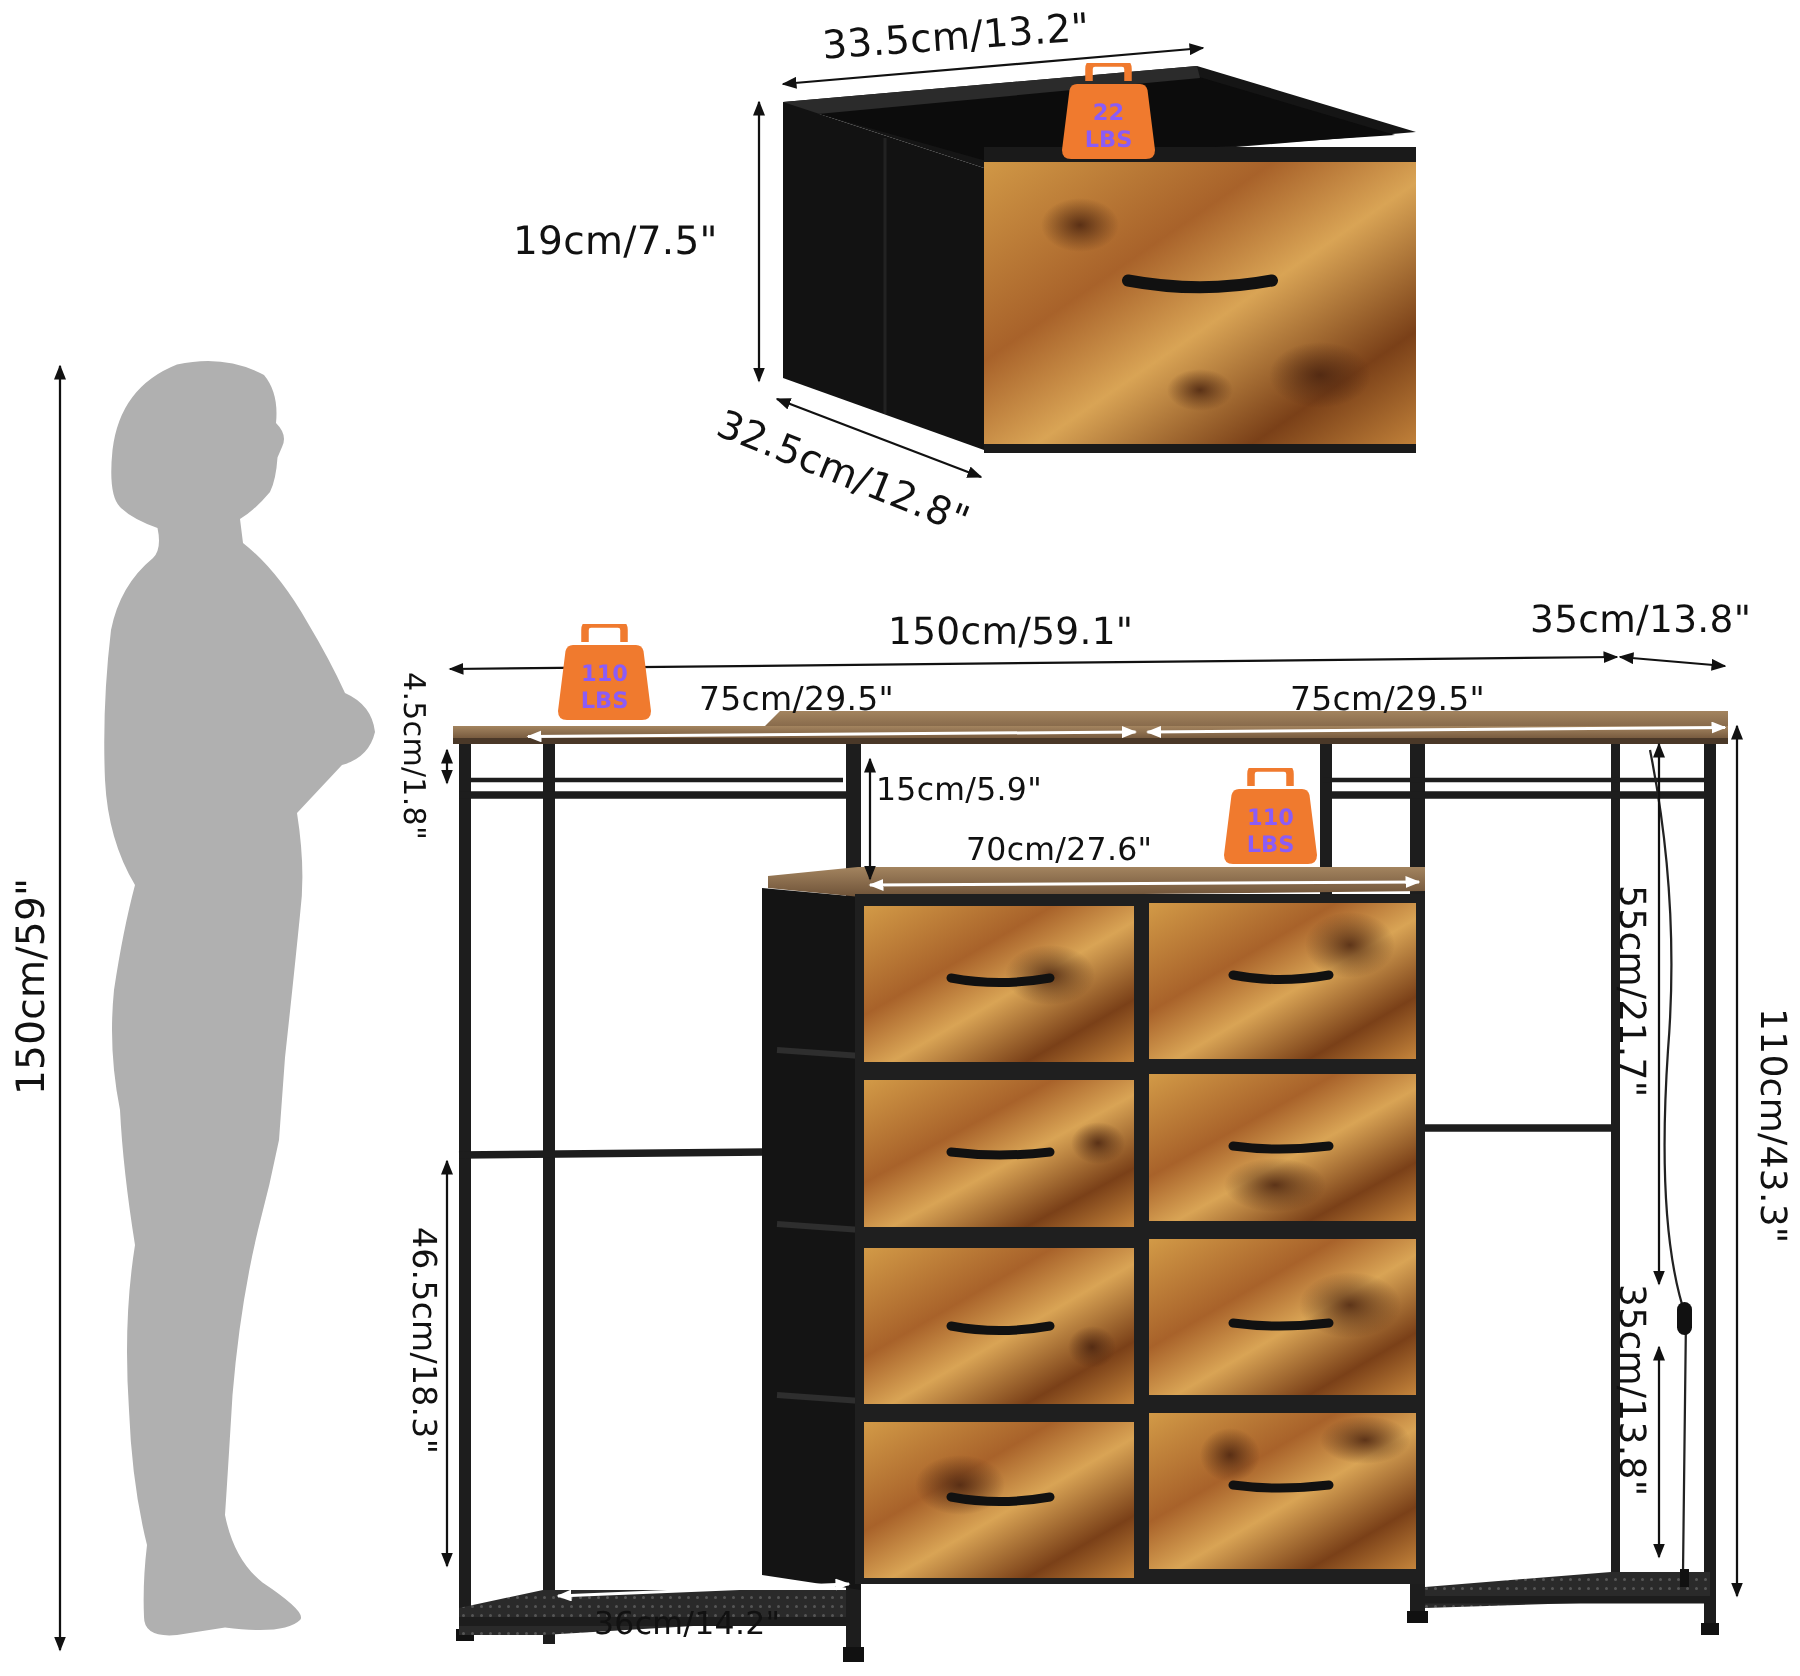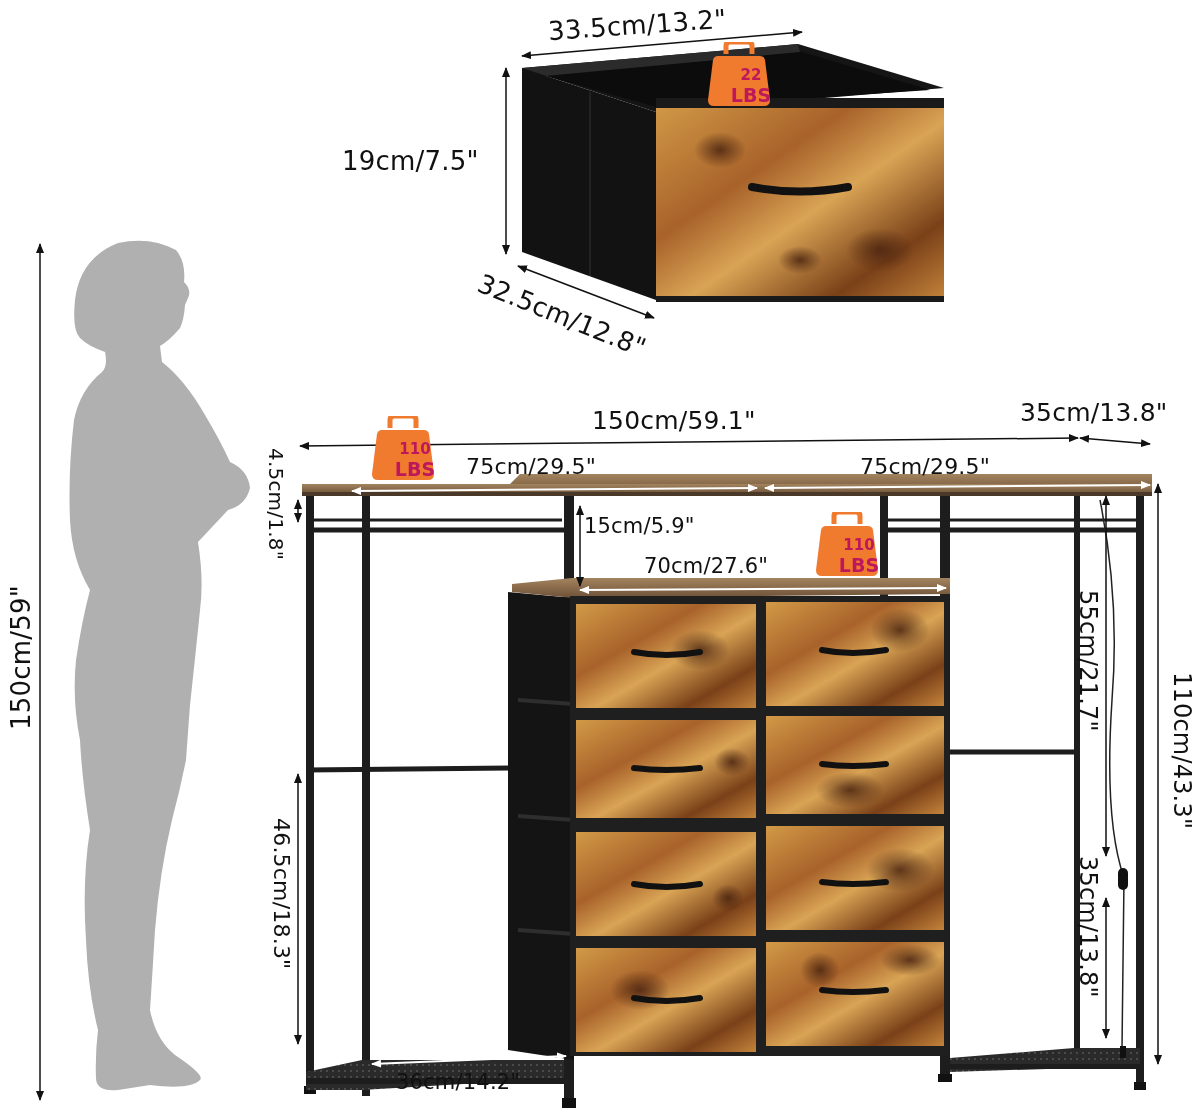--- a/index.html
+++ b/index.html
@@ -3,23 +3,23 @@
 <meta charset="utf-8">
 <style>
   html,body{margin:0;padding:0;background:#ffffff;}
   body{width:1200px;height:1117px;position:relative;overflow:hidden;font-family:"DejaVu Sans","Liberation Sans",sans-serif;color:#111;}
   #stage{position:absolute;left:0;top:0;width:1200px;height:1117px;}
   svg#art{position:absolute;left:0;top:0;}
   .lbl{position:absolute;font-size:25px;line-height:1;white-space:nowrap;color:#111;letter-spacing:0.2px;}
   .rot-l{transform-origin:0 0;transform:rotate(-90deg);}
   .rot-r{transform-origin:0 0;transform:rotate(90deg);}
   .badge{position:absolute;width:62px;height:64px;}
-  .badge .bt{position:absolute;left:12px;width:100%;text-align:center;color:#be185d;font-weight:bold;font-family:"DejaVu Sans",sans-serif;line-height:1;}
+  .badge .bt{position:absolute;left:0;width:100%;text-align:center;color:#8b5cf6;font-weight:bold;font-family:"DejaVu Sans",sans-serif;line-height:1;}
   .badge .bn{top:26px;font-size:15px;}
-  .badge .bu{top:44px;font-size:19px;}
+  .badge .bu{top:44px;font-size:15px;}
 </style>
 </head>
 <body>
 
 <div id="stage">
 
 <svg id="art" width="1200" height="1117" viewBox="0 0 1200 1117">
   <defs>
     <marker id="ah" markerWidth="10" markerHeight="8" refX="9" refY="4" orient="auto-start-reverse" markerUnits="userSpaceOnUse">
       <path d="M0,0 L10,4 L0,8 z" fill="#111"></path>

